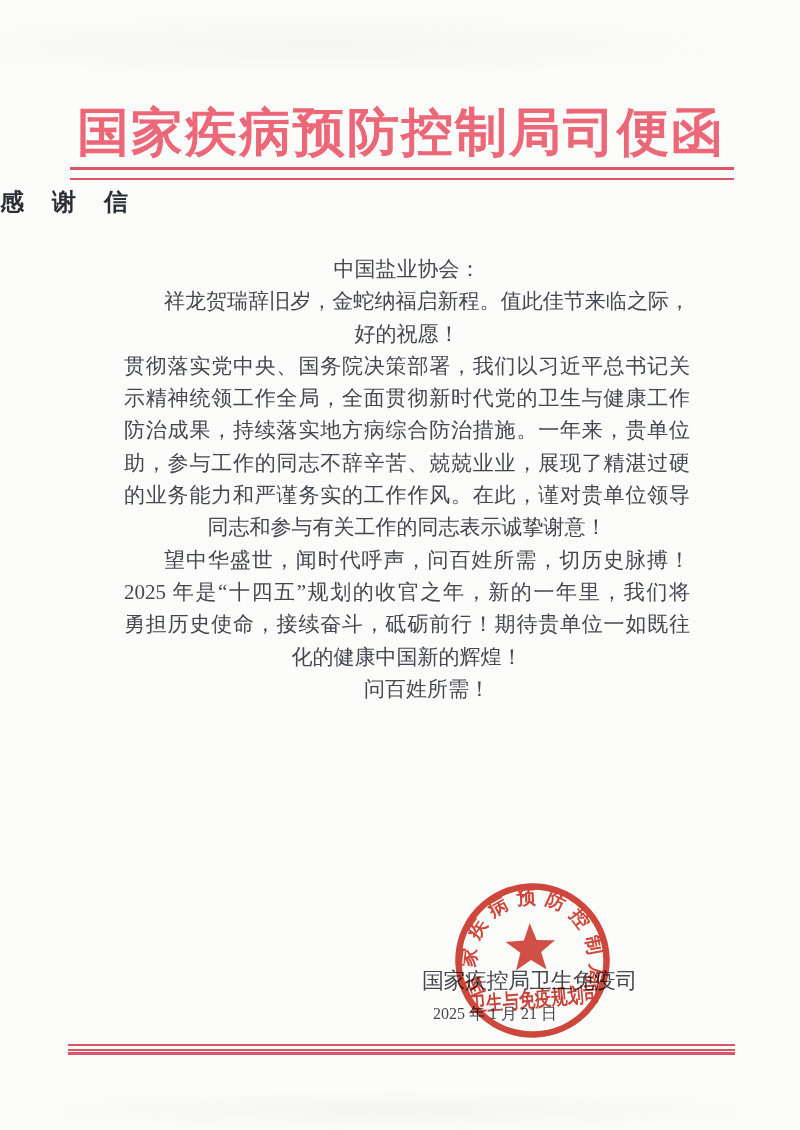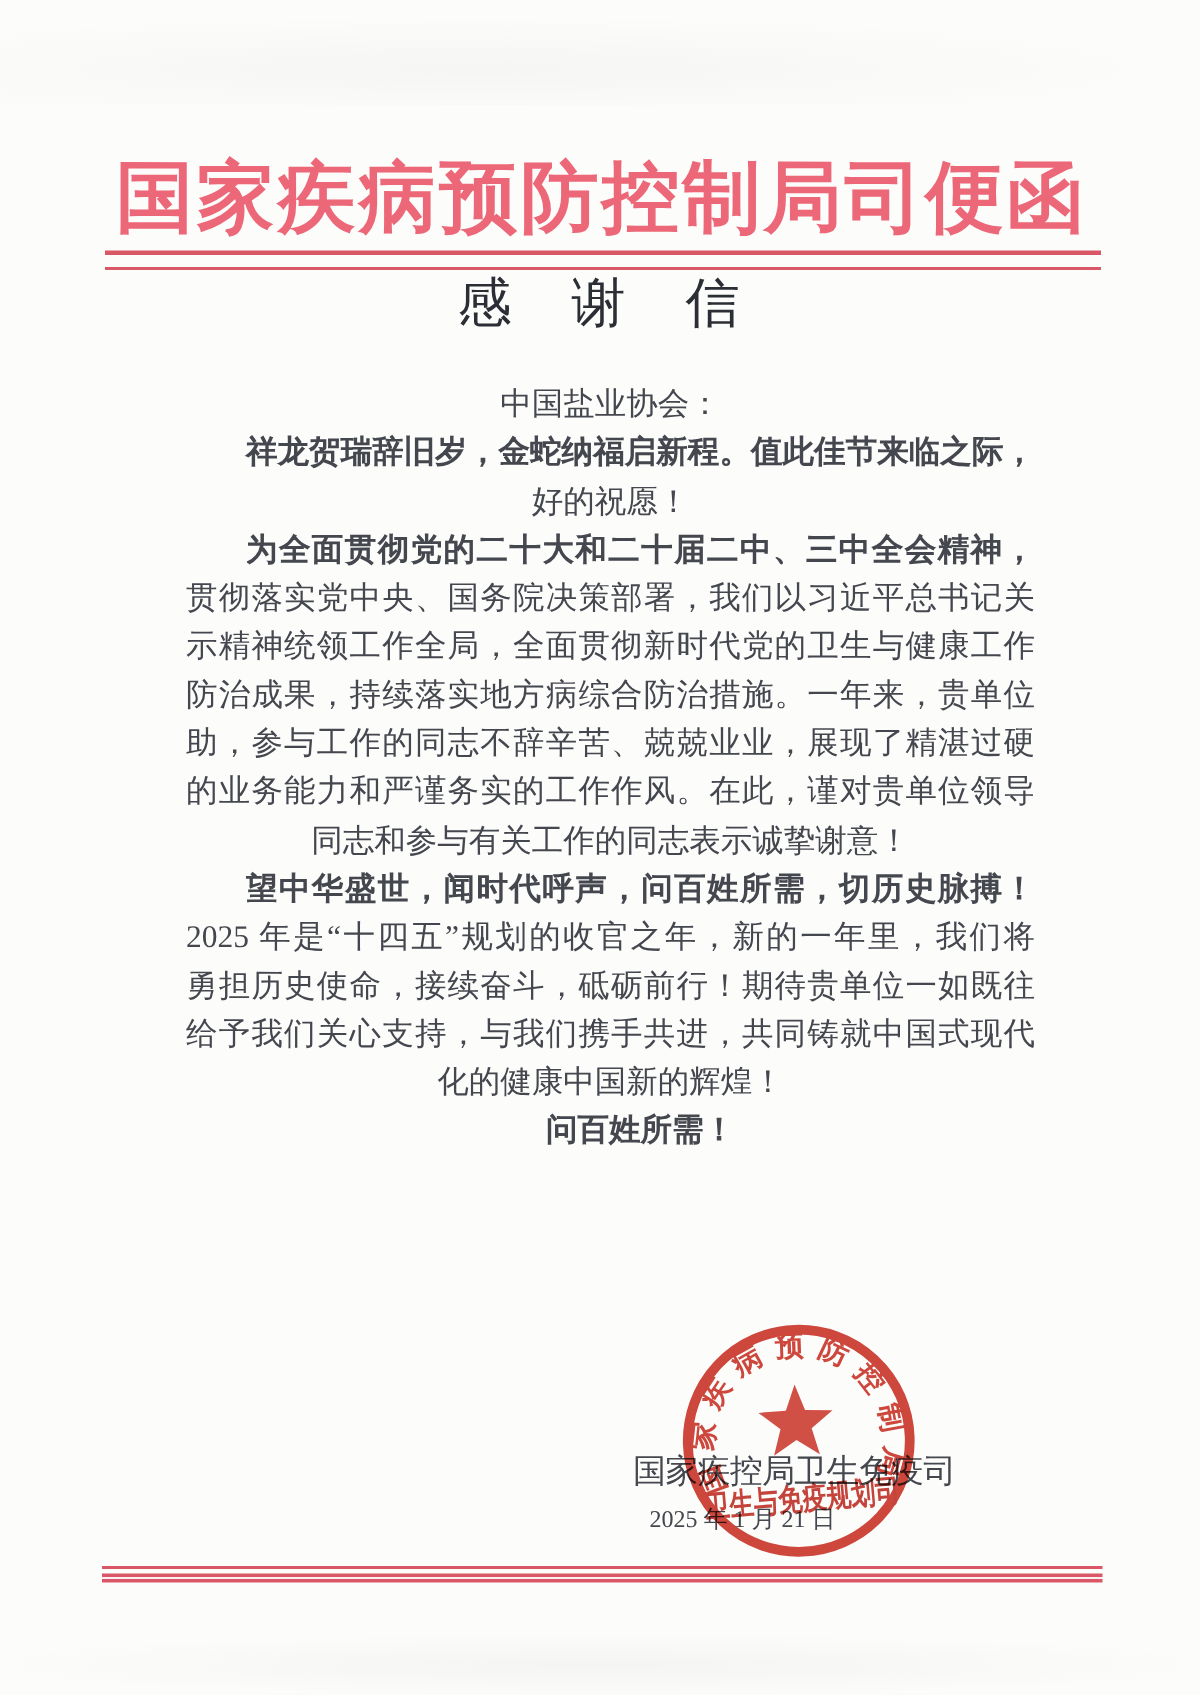--- a/index.html
+++ b/index.html
@@ -25,30 +25,30 @@
     color: var(--header_pink, #ec6878);
     letter-spacing:2px; text-indent:2px; white-space:nowrap;
   }
   .rule-top {
     position:absolute; top:167px; left:70px; width:664px; height:8px;
     border-top:3px solid var(--rule_red, #d95767);
     border-bottom:2.5px solid var(--rule_red, #d95767);
   }
   .doc-title {
     position:absolute; top:184px; left:0; width:800px;
-    text-align:center; font-size:36px; line-height:36px; font-weight:normal;
+    text-align:left; font-size:24px; line-height:36px; font-weight:bold;
     color: var(--title_ink, #2c2e35); letter-spacing:2px;
   }
   .body-text {
     position:absolute; top:253px; left:124px; width:566px;
     font-size:21px; color: var(--body_ink, #45474f);
   }
   .bline { height:32.3px; line-height:32.3px; text-align:center; white-space:normal; }
   .bline.fill { text-align:justify; text-align-last:justify; }
-  .bline.indent { text-indent:40px;font-weight:bold; }
+  .bline.indent { text-indent:40px; }
   .signature {
     position:absolute; left:422px; top:966px;
     font-size:22px; line-height:30px; color: var(--body_ink, #45474f);
     letter-spacing:-0.5px; white-space:nowrap;
   }
   .sign-date {
     position:absolute; left:433px; top:999px;
     font-size:16px; line-height:30px; color: var(--body_ink, #45474f);
     white-space:nowrap;
   }
@@ -89,31 +89,29 @@
   <div class="letterhead">国家疾病预防控制局司便函</div>
 
   <div class="rule-top"></div>
 
   <div class="doc-title">感　谢　信</div>
 
   <div class="body-text">
       <div class="bline">中国盐业协会：</div>
       <div class="bline indent fill">祥龙贺瑞辞旧岁，金蛇纳福启新程。值此佳节来临之际，</div>
       <div class="bline">好的祝愿！</div>
-      <div class="bline indent fill">为全面贯彻党的二十大和二十届二中、三中全会精神，</div>
       <div class="bline fill">贯彻落实党中央、国务院决策部署，我们以习近平总书记关</div>
       <div class="bline fill">示精神统领工作全局，全面贯彻新时代党的卫生与健康工作</div>
       <div class="bline fill">防治成果，持续落实地方病综合防治措施。一年来，贵单位</div>
       <div class="bline fill">助，参与工作的同志不辞辛苦、兢兢业业，展现了精湛过硬</div>
       <div class="bline fill">的业务能力和严谨务实的工作作风。在此，谨对贵单位领导</div>
       <div class="bline">同志和参与有关工作的同志表示诚挚谢意！</div>
       <div class="bline indent fill">望中华盛世，闻时代呼声，问百姓所需，切历史脉搏！</div>
       <div class="bline fill">2025 年是“十四五”规划的收官之年，新的一年里，我们将</div>
       <div class="bline fill">勇担历史使命，接续奋斗，砥砺前行！期待贵单位一如既往</div>
-      <div class="bline fill">给予我们关心支持，与我们携手共进，共同铸就中国式现代</div>
       <div class="bline">化的健康中国新的辉煌！</div>
       <div class="bline indent">问百姓所需！</div>
     </div>
 
   <div class="signature">国家疾控局卫生免疫司</div>
 
   <div class="sign-date">2025 年 1 月 21 日</div>
 
   <svg class="seal" viewBox="0 0 165 165" xmlns="http://www.w3.org/2000/svg">
     <circle class="seal-ring" cx="82.5" cy="82.5" r="74"></circle>

